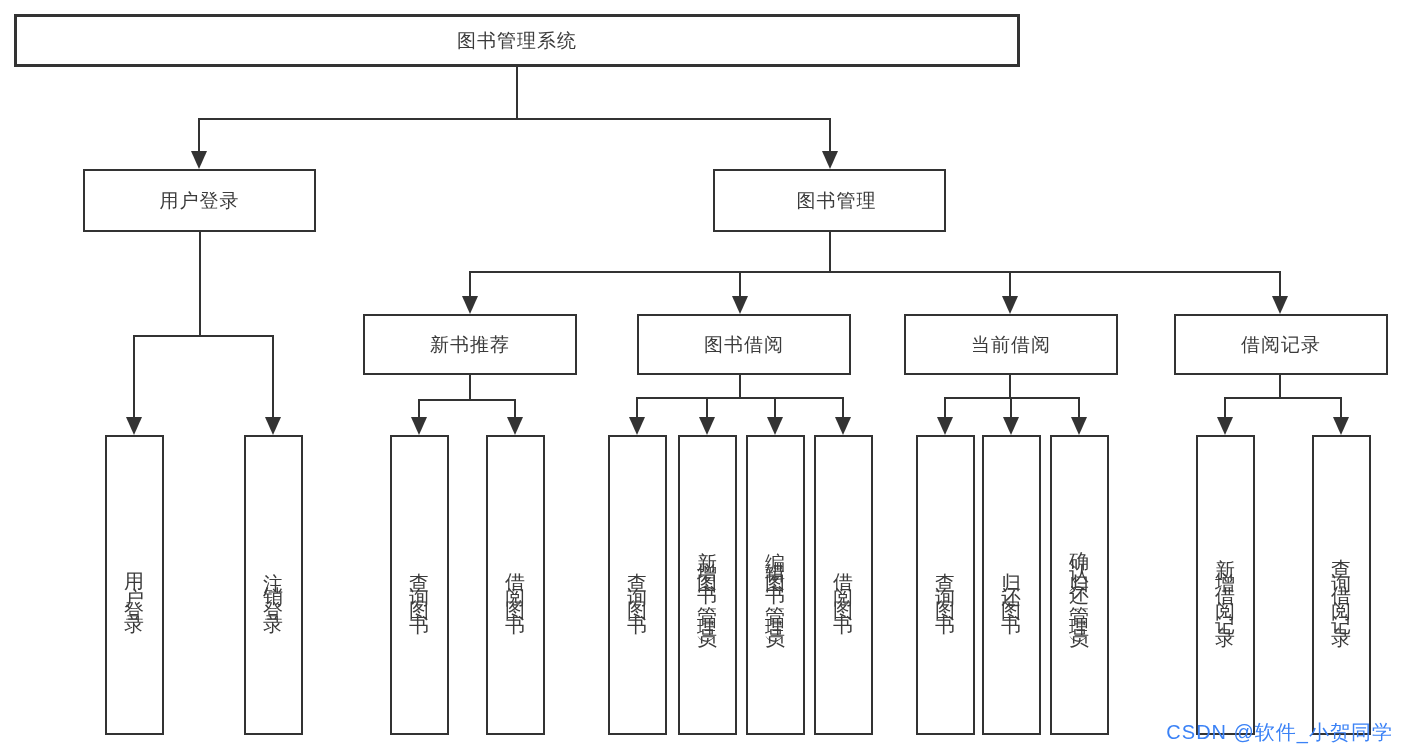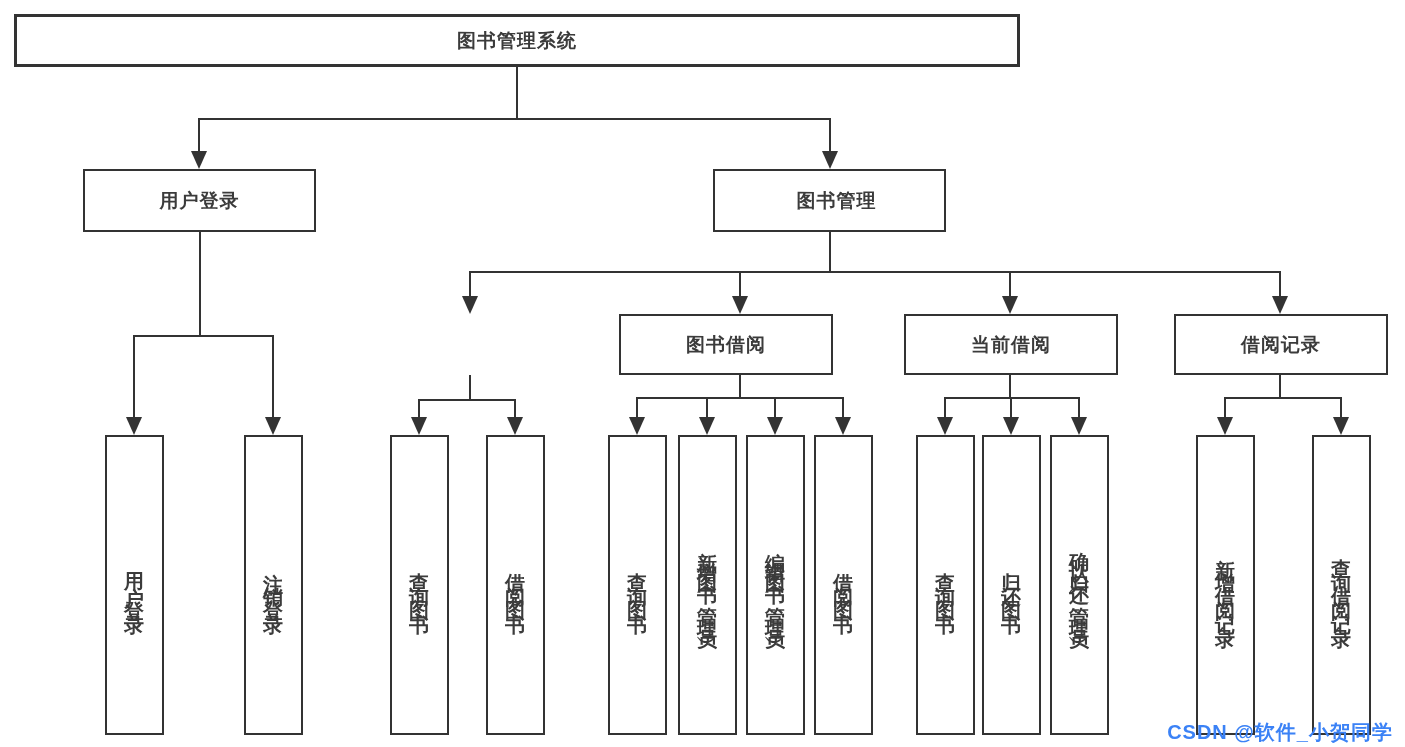--- a/index.html
+++ b/index.html
@@ -7,21 +7,20 @@
     padding: 0;
     background: #ffffff;
     font-family: "Liberation Sans", "DejaVu Sans", sans-serif;
   }
   #canvas {
     position: relative;
     width: 1405px;
     height: 747px;
     background: #ffffff;
     overflow: hidden;
-    font-weight: bold;
   }
   #connectors {
     position: absolute;
     left: 0; top: 0;
     width: 1405px;
     height: 747px;
     pointer-events: none;
   }
   .node {
     position: absolute;
@@ -35,21 +34,21 @@
     font-size: 19px;
     letter-spacing: 1px;
     z-index: 2;
   }
   .node.root    { left: 14px;   top: 14px;  width: 1006px; height: 53px; border-width: 3px; }
   .node.lvl2    { top: 169px; height: 63px; width: 233px; }
   .n-user-login { left: 83px; }
   .n-book-mgmt  { left: 713px; padding-left: 14px; }
   .node.lvl3    { top: 314px; height: 61px; width: 214px; }
   .n-new-rec    { left: 363px; }
-  .n-borrow     { left: 619px; }
+  .n-borrow     { left: 637px; }
   .n-current    { left: 904px;  width: 213px; }
   .n-records    { left: 1174px; width: 213px; }
 
   .leaf {
     position: absolute;
     top: 435px;
     height: 300px;
     width: 59px;
     box-sizing: border-box;
     border: 2px solid #333333;
@@ -164,20 +163,21 @@
       <polygon points="1217,417 1233,417 1225,435"></polygon>
       <polygon points="1333,417 1349,417 1341,435"></polygon>
     </g>
   </svg>
 
   <div class="node root">图书管理系统</div>
 
   <div class="node lvl2 n-user-login">用户登录</div>
   <div class="node lvl2 n-book-mgmt">图书管理</div>
 
+  <div class="node lvl3 n-new-rec">新书推荐</div>
   <div class="node lvl3 n-borrow">图书借阅</div>
   <div class="node lvl3 n-records">借阅记录</div>
   <div class="node lvl3 n-current">当前借阅</div>
 
   <div class="leaf l1">用户登录</div>
   <div class="leaf l2">注销登录</div>
   <div class="leaf l3">查询图书</div>
   <div class="leaf l4">借阅图书</div>
   <div class="leaf l5">查询图书</div>
   <div class="leaf l6 long">新增图书（管理员）</div>

